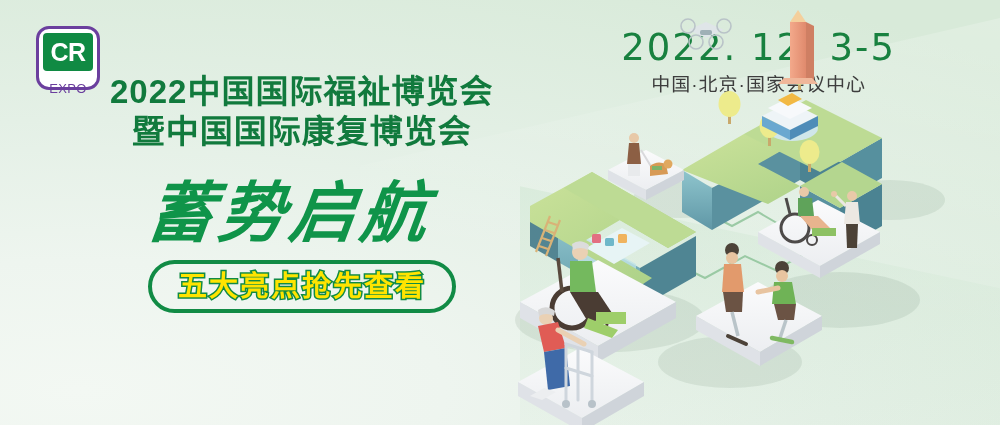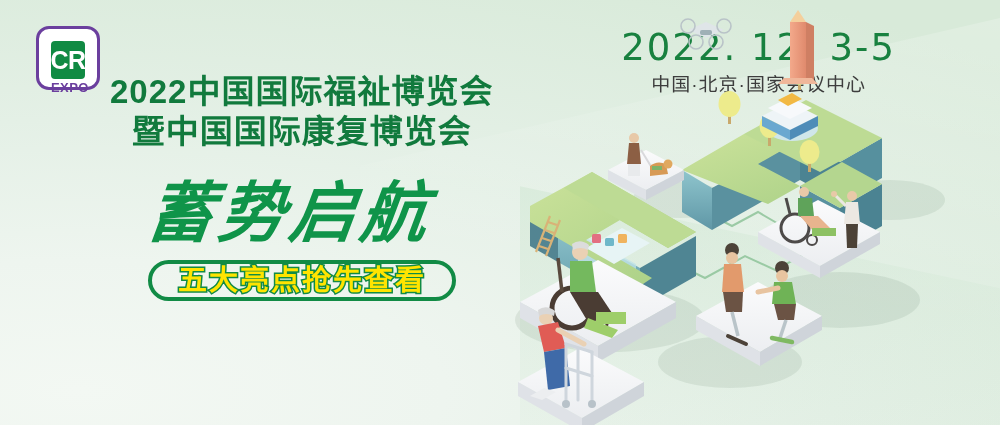--- a/index.html
+++ b/index.html
@@ -32,37 +32,37 @@
     pointer-events: none;
   }
 
   
   .logo {
     position: absolute; left: 36px; top: 26px;
     width: 64px; height: 64px;
     border: 3px solid #6b3f9e;
     border-radius: 13px;
     background: #ffffff;
-    padding: 12px;
+    padding: 4px;
   }
   .logo-inner {
     width: 100%; height: 38px;
     background: #108a43;
     border-radius: 4px;
     display: flex; align-items: center; justify-content: center;
   }
   .logo-cr {
     color: #ffffff; font-weight: 700; font-size: 25px;
     letter-spacing: -0.5px; line-height: 1;
     font-family: "Liberation Sans", sans-serif;
   }
   .logo-expo {
-    text-align: center; color: #6b3f9e; font-weight: 700;
+    text-align: center; color: #6b3f9e; font-weight: 400;
     font-size: 13px; letter-spacing: 0.4px; line-height: 16px;
-    margin-top: 1px;
+    margin-top: 10px;
     font-family: "Liberation Sans", sans-serif;
   }
 
   
   .title-block { position: absolute; left: 110px; top: 72px; }
   .title-line {
     color: #117a3d; font-weight: 700; font-size: 33px;
     line-height: 40px; letter-spacing: 1px;
     white-space: nowrap;
     font-family: "Liberation Sans", "DejaVu Sans", sans-serif;
@@ -72,21 +72,21 @@
     position: absolute; left: 148px; top: 178px;
     color: #0f9449; font-weight: 700; font-size: 66px;
     line-height: 70px; letter-spacing: 5px;
     font-style: italic;
     transform: skewX(-7deg);
     white-space: nowrap;
     font-family: "Liberation Sans", "DejaVu Sans", sans-serif;
   }
   .badge {
     position: absolute; left: 148px; top: 260px;
-    height: 41px; padding: 8px 26px;
+    height: 53px; padding: 8px 26px;
     border: 4px solid #118b45;
     border-radius: 28px;
     display: flex; align-items: center; justify-content: flex-start;
   }
   .badge-text {
     font-size: 29px; font-weight: 700; letter-spacing: 2px;
     line-height: 1; white-space: nowrap;
     color: #ffe400;
     -webkit-text-stroke: 3px #118b45;
     paint-order: stroke fill;

